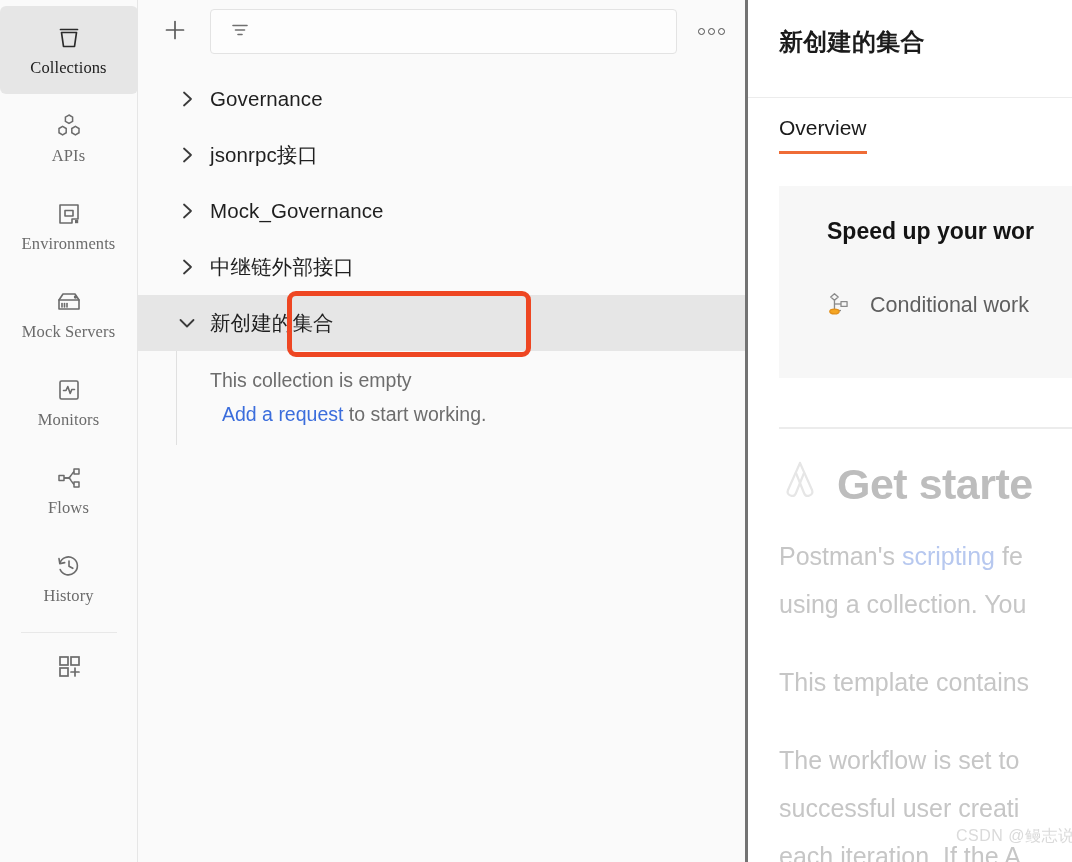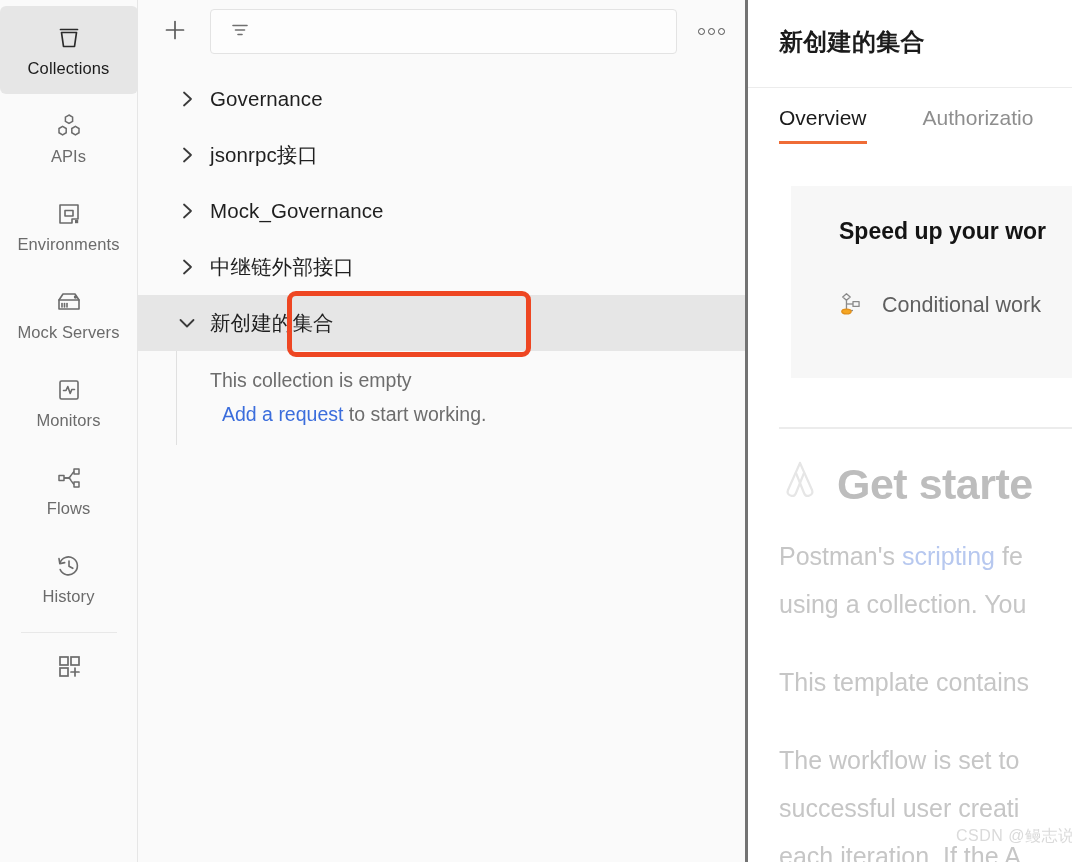--- a/index.html
+++ b/index.html
@@ -37,20 +37,21 @@
   }
   .rail-item {
     width: 138px;
     height: 88px;
     display: flex;
     flex-direction: column;
     align-items: center;
     justify-content: center;
     gap: 7px;
     box-sizing: border-box;
+    font-family: Liberation Serif, serif;
   }
   .rail-item.active {
     background: #e6e6e6;
     border-radius: 6px;
   }
   .rail-item .ri-icon {
     width: 30px;
     height: 30px;
     display: block;
     color: #2b2b2b;
@@ -206,28 +207,29 @@
   }
   .pane-title {
     font-size: 24px;
     font-weight: bold;
     color: #1b1b1b;
     padding: 26px 0 0 31px;
     letter-spacing: 0.3px;
     white-space: nowrap;
   }
   .tabbar {
-    margin-top: 29px;
+    margin-top: 39px;
     border-top: 1px solid #ececec;
     height: 62px;
     display: flex;
     align-items: flex-start;
     padding-left: 31px;
     box-sizing: border-box;
     gap: 56px;
+    flex-direction: column;
   }
   .tab {
     padding-top: 19px;
     font-size: 21px;
     color: #8e8e8e;
     white-space: nowrap;
     position: relative;
     line-height: 1;
   }
   .tab.active { color: #1b1b1b; }
@@ -236,21 +238,21 @@
     position: absolute;
     left: 0;
     right: 0;
     bottom: -16px;
     height: 3.5px;
     background: #ef6c36;
   }
 
   .promo-card {
     position: absolute;
-    left: 43px;
+    left: 31px;
     top: 186px;
     right: 0;
     height: 192px;
     background: #f7f7f7;
     box-sizing: border-box;
     padding: 34px 0 0 48px;
   }
   .promo-title {
     font-size: 23px;
     font-weight: bold;

